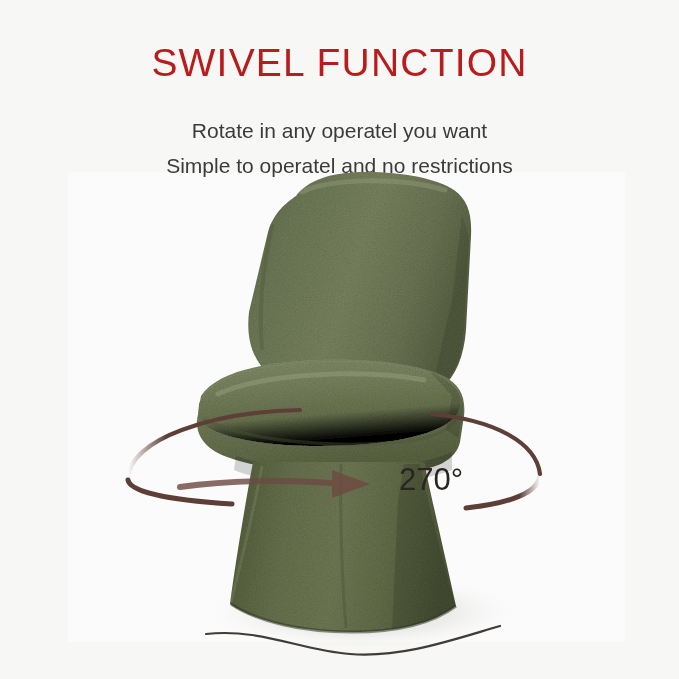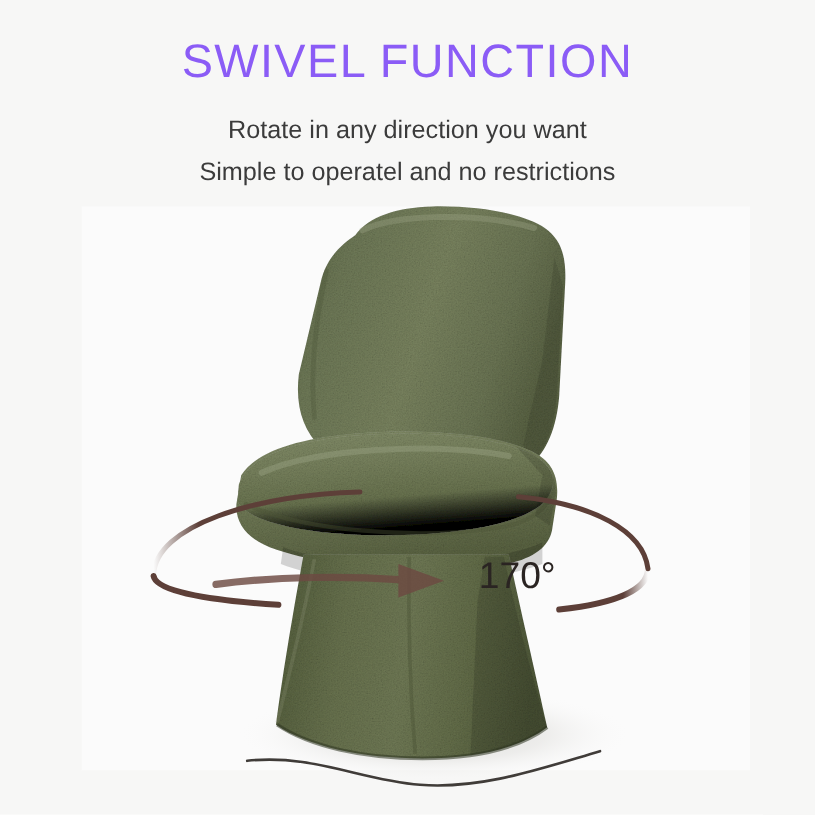--- a/index.html
+++ b/index.html
@@ -28,26 +28,26 @@
   }
   
   #heading-block {
     position: absolute;
     left: 0;
     top: 0;
     width: 679px;
     text-align: center;
   }
   #title {
-    margin: 4px;
+    margin: 15px;
     padding-top: 28px;
     font-size: 39px;
     font-weight: 400;
     letter-spacing: 1.2px;
-    color: #8b5cf6;
+    color: #b91c1c;
     line-height: 1.0;
     font-family: "Liberation Sans", sans-serif;
   }
   .subtitle {
     margin: 0;
     font-size: 21px;
     font-weight: 400;
     color: #3b3b3b;
     line-height: 1.0;
     font-family: "Liberation Sans", sans-serif;
@@ -89,21 +89,21 @@
 </style>
 </head>
 <body>
 
 <div id="stage">
 
   <div id="photo-panel"></div>
 
   <div id="heading-block">
     <h1 id="title">SWIVEL FUNCTION</h1>
-    <p class="subtitle" id="subtitle-1">Rotate in any direction you want</p>
+    <p class="subtitle" id="subtitle-1">Rotate in any operatel you want</p>
     <p class="subtitle" id="subtitle-2">Simple to operatel and no restrictions</p>
   </div>
 
   <div id="chair-figure">
     <svg width="679" height="679" viewBox="0 0 679 679">
       <defs>
 
         <filter id="weave" x="-10%" y="-10%" width="120%" height="120%">
           <feTurbulence type="fractalNoise" baseFrequency="0.85" numOctaves="4" seed="7" result="n"></feTurbulence>
           <feColorMatrix in="n" type="saturate" values="0" result="ng"></feColorMatrix>
@@ -258,21 +258,21 @@
   <div id="rotation-arrow-layer">
     <svg width="679" height="679" viewBox="0 0 679 679">
       <g opacity="0.82">
         <path d="M 180 487 C 232 480, 290 480, 332 483" fill="none" stroke="#6d4a42" stroke-width="6" stroke-linecap="round"></path>
         <path d="M 332 470 L 370 484 L 332 498 Z" fill="#6d4a42"></path>
       </g>
     </svg>
   </div>
 
   <div id="degree-label-layer">
-    <span id="degree-label">170°</span>
+    <span id="degree-label">270°</span>
   </div>
 
   <div id="ground-line-layer">
     <svg width="679" height="679" viewBox="0 0 679 679">
       <path d="M 206 634
                C 260 628, 300 650, 350 654
                C 402 658, 452 640, 500 626" fill="none" stroke="#2b2723" stroke-width="2.2" stroke-linecap="round" opacity="0.9"></path>
     </svg>
   </div>
 

